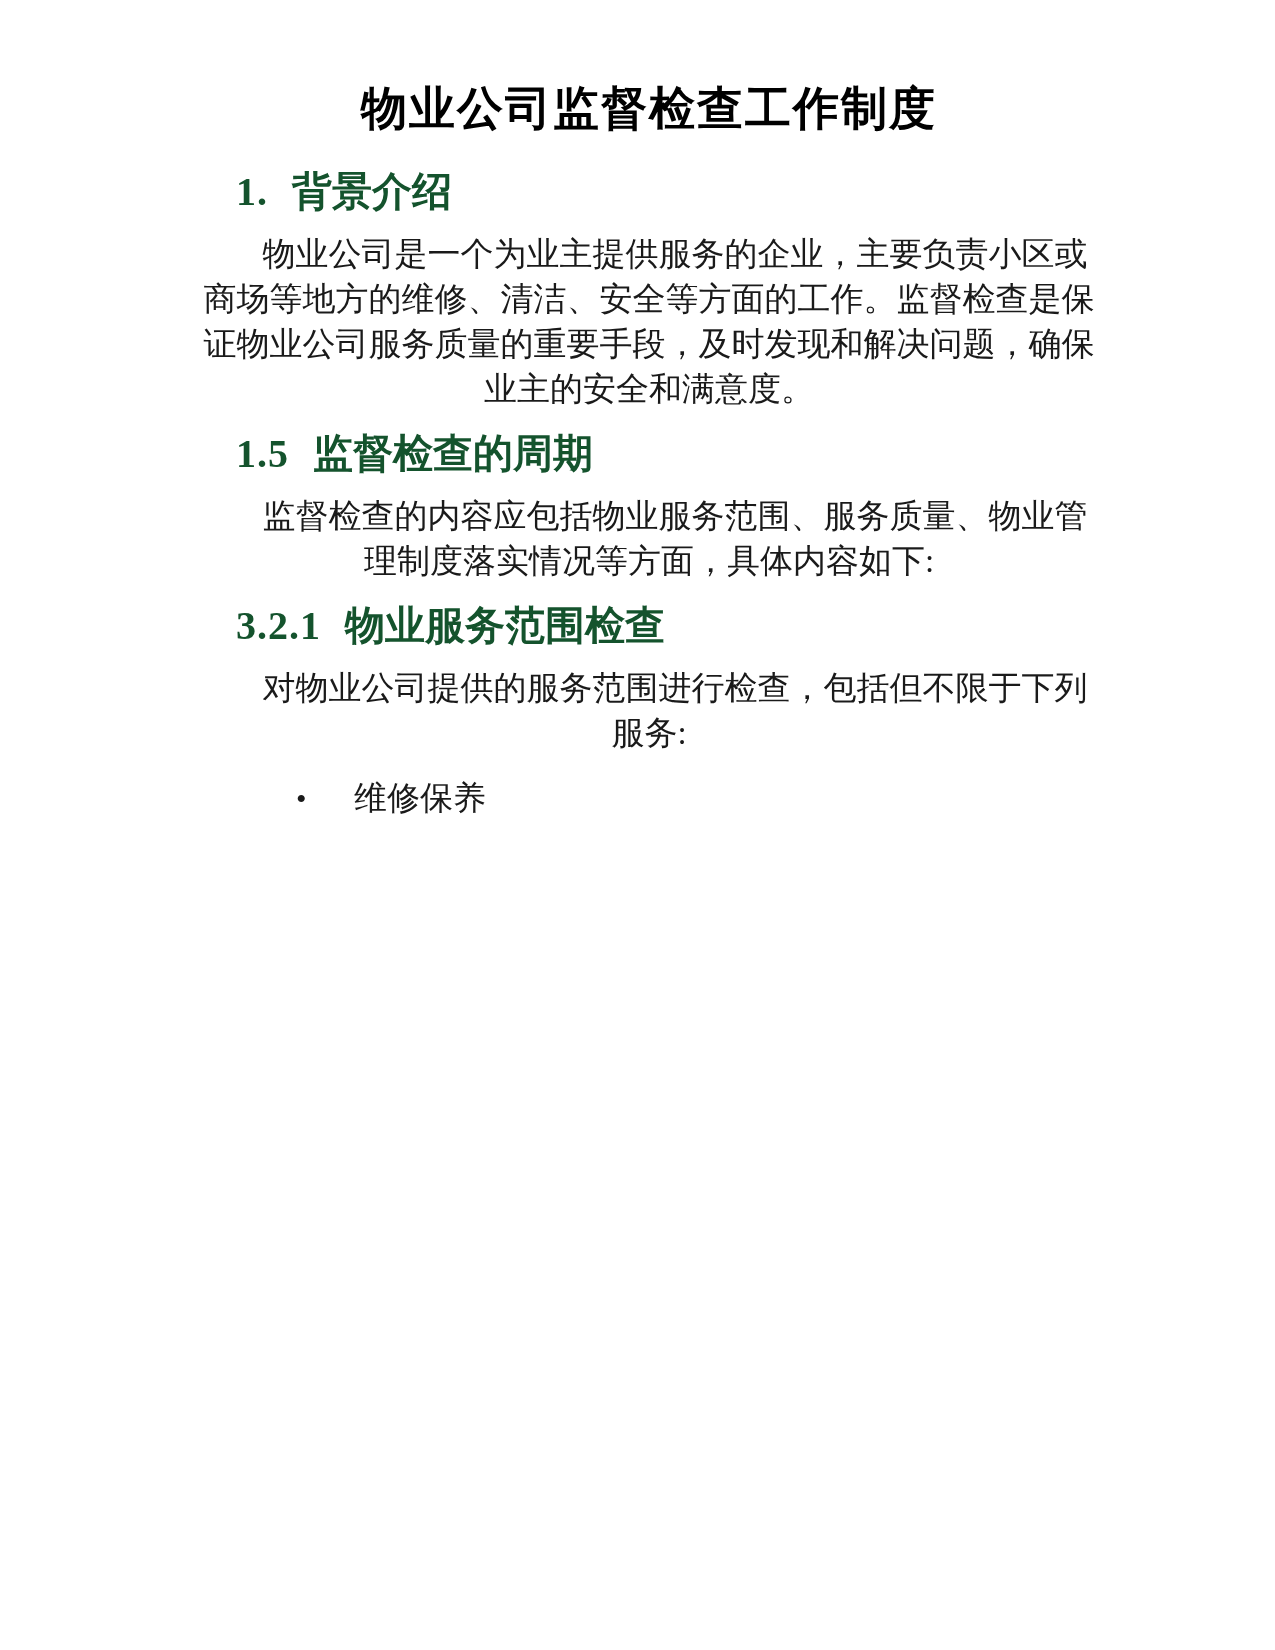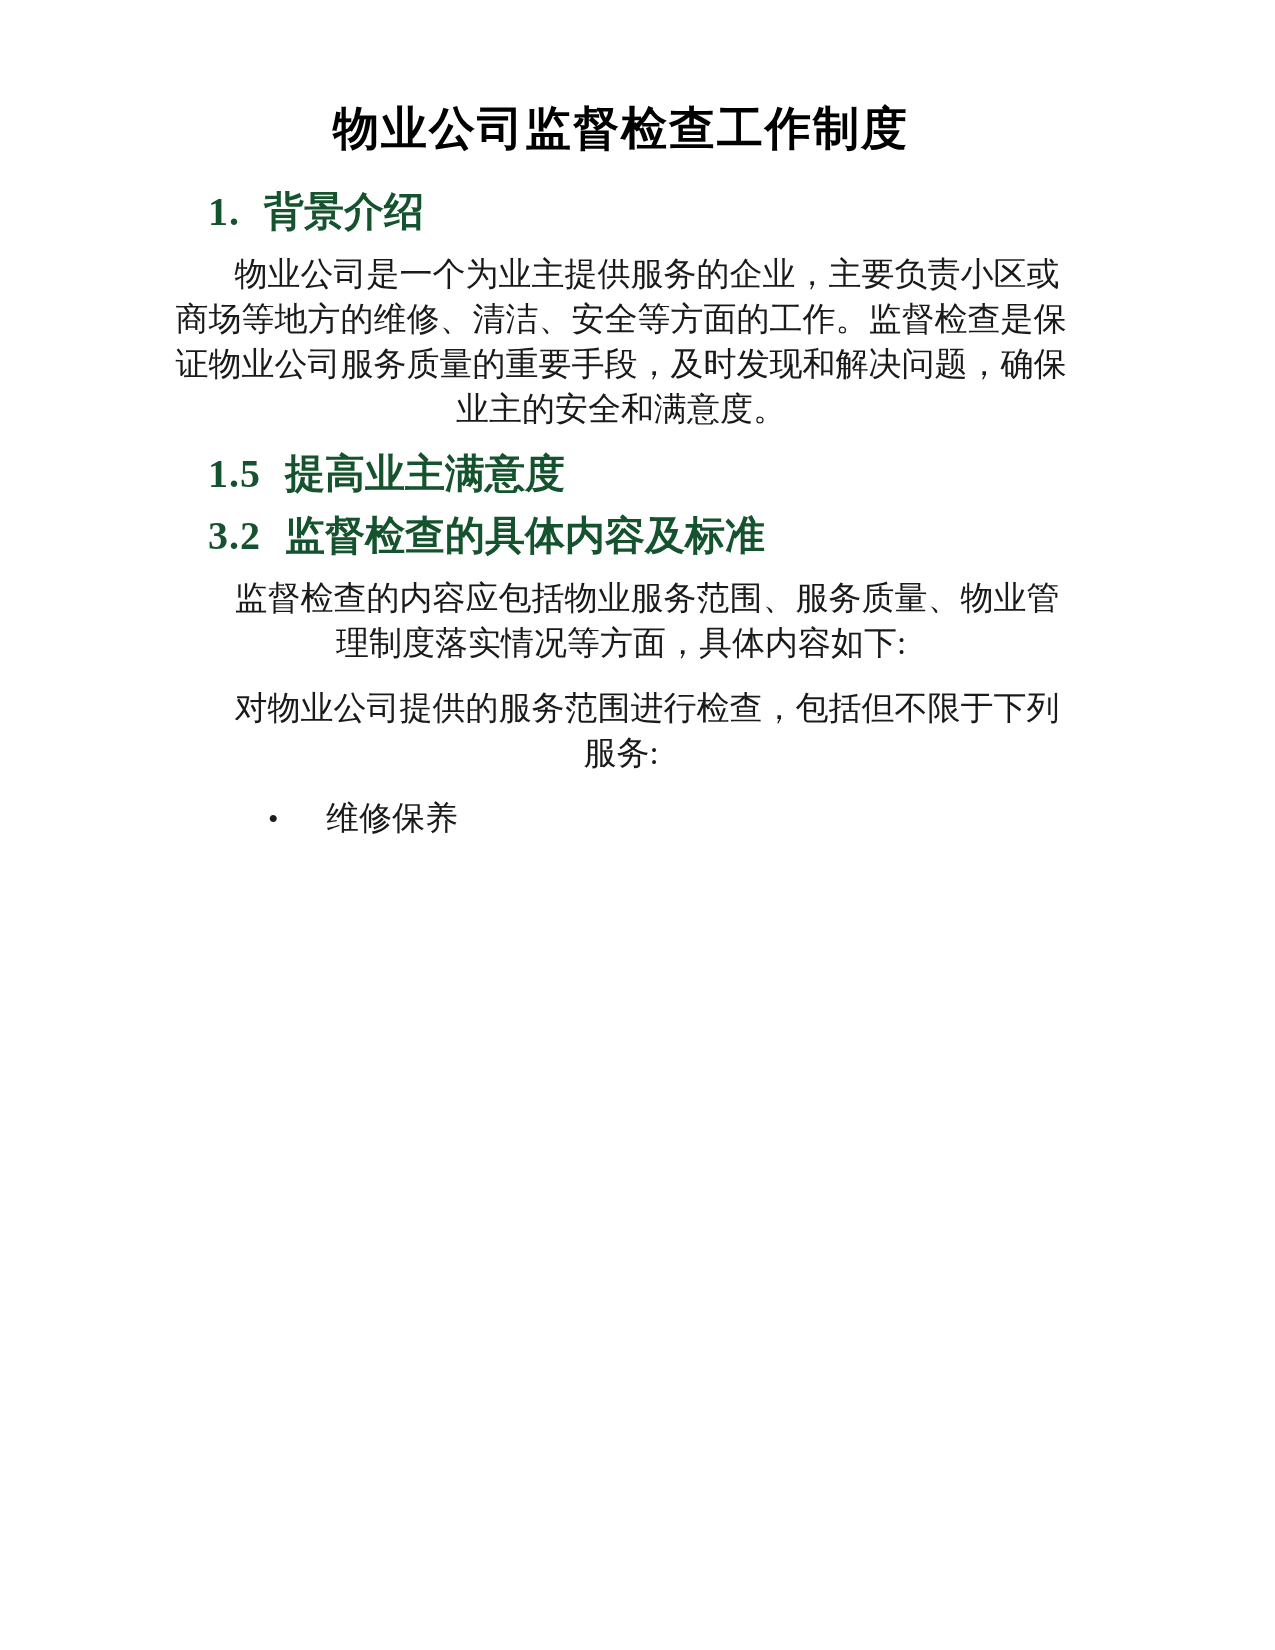--- a/index.html
+++ b/index.html
@@ -12,24 +12,24 @@
     width: 1275px;
     height: 1650px;
     background: #ffffff;
     overflow: hidden;
     font-family: "Liberation Serif", "DejaVu Serif", serif;
     color: #1a1a1a;
   }
   .content {
     box-sizing: border-box;
     position: absolute;
-    left: 168px;
+    left: 196px;
     top: 0;
     width: 906px;
-    padding-top: 100px;
+    padding-top: 80px;
   }
   .doc-title {
     font-size: 46px;
     line-height: 58px;
     font-weight: 900;
     text-align: center;
     color: #000000;
     margin: 0 0 32px 0;
     letter-spacing: 2px;
   }
@@ -79,25 +79,25 @@
 <div class="page">
   <div class="content">
 
     <h1 class="doc-title">物业公司监督检查工作制度</h1>
 
     <h2 class="heading"><span class="num">1.</span><span>背景介绍</span></h2>
     <p class="para">物业公司是一个为业主提供服务的企业，主要负责小区或商场等地方的维修、清洁、安全等方面的工作。监督检查是保证物业公司服务质量的重要手段，及时发现和解决问题，确保业主的安全和满意度。</p>
 
 
 
-    <h2 class="heading"><span class="num">1.5</span><span>提高业主满意度</span></h2>
+    <h2 class="heading"><span class="num">1.5</span><span>监督检查的周期</span></h2>
 
-    <h2 class="heading"><span class="num">3.2</span><span>监督检查的具体内容及标准</span></h2>
     <p class="para">监督检查的内容应包括物业服务范围、服务质量、物业管理制度落实情况等方面，具体内容如下:</p>
 
+    <h2 class="heading"><span class="num">3.2.1</span><span>物业服务范围检查</span></h2>
     <p class="para">对物业公司提供的服务范围进行检查，包括但不限于下列服务:</p>
 
     <ul class="bullet-list">
       <li class="bullet-item">
         <span class="bullet-dot">•</span>
         <span>维修保养</span>
       </li>
     </ul>
 
   </div>

